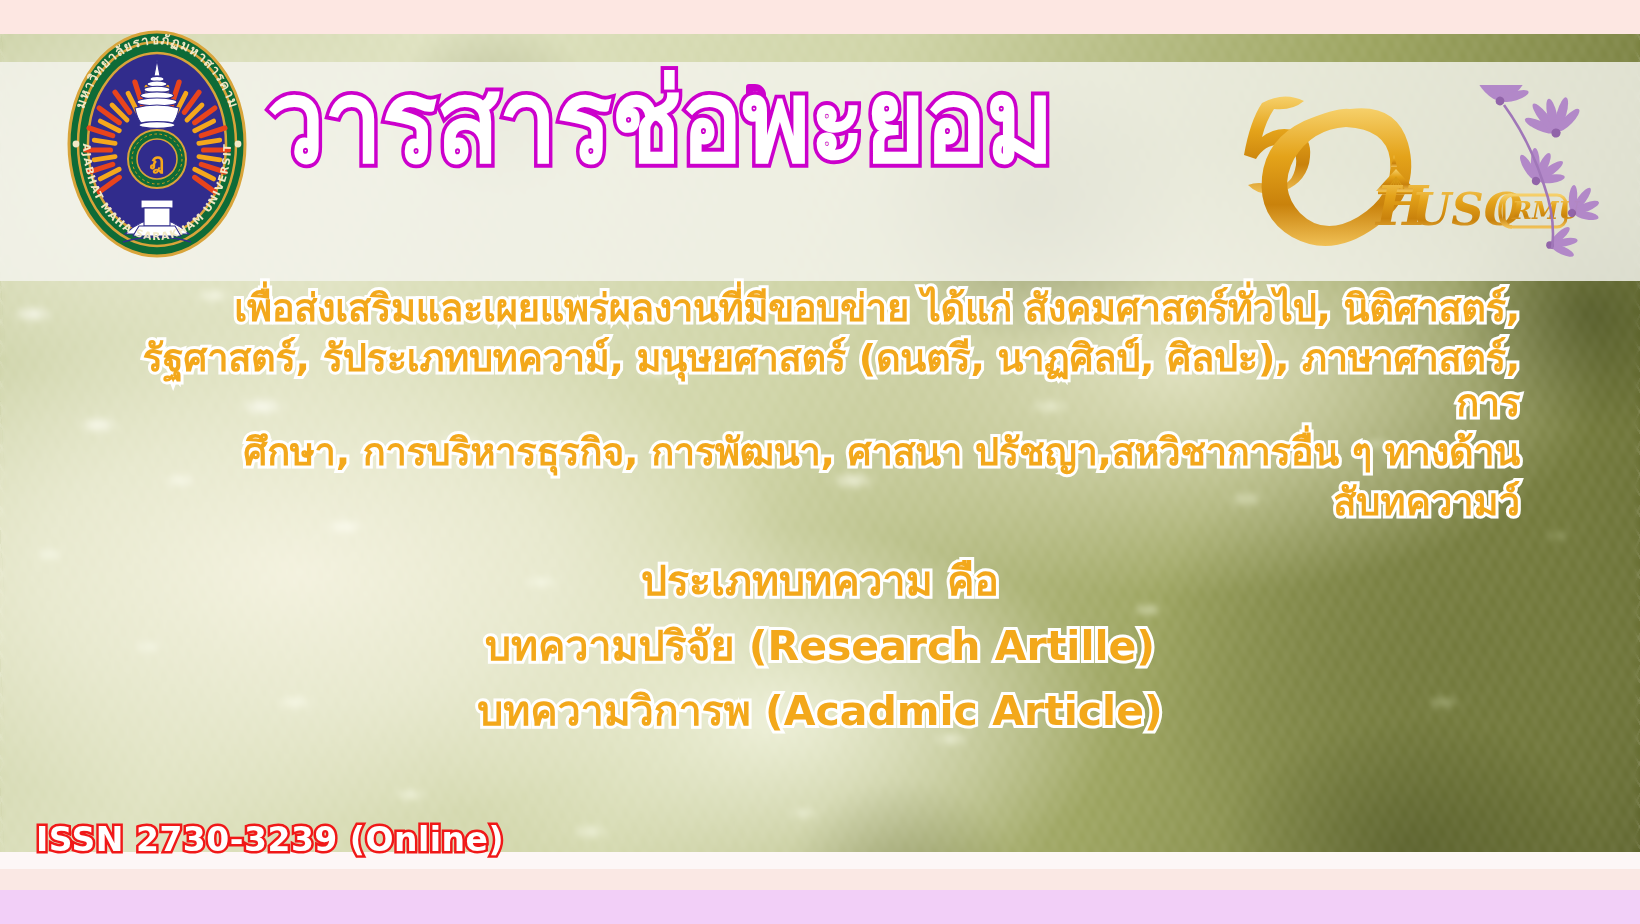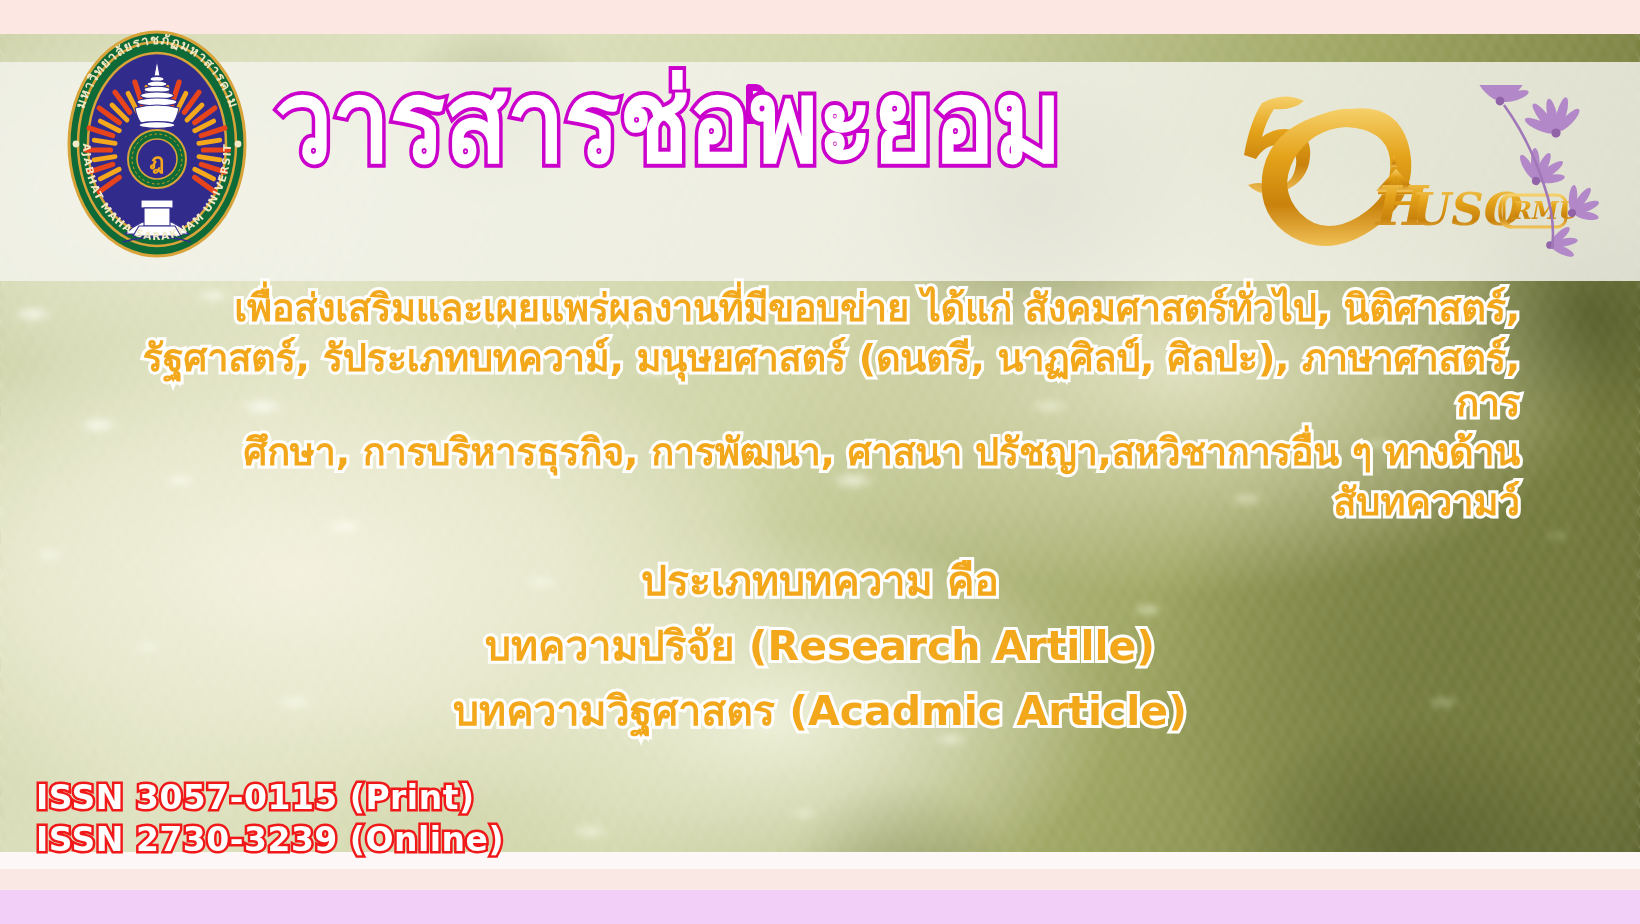--- a/index.html
+++ b/index.html
@@ -72,21 +72,21 @@
   .band-top-pink{top:0;height:34px;}
   .band-white-strip{top:62px;height:219px;}
   .band-bot-white{top:852px;height:17px;}
   .band-bot-pink{top:869px;height:21px;}
   .band-bot-purple{top:890px;height:34px;}
 
   
   .seal{position:absolute;left:57px;top:18px;width:200px;height:252px;}
 
   
-  .title-wrap{position:absolute;left:16px;top:70px;width:1304px;text-align:center;}
+  .title-wrap{position:absolute;left:8px;top:70px;width:1304px;text-align:center;}
   .orphan-mark{position:absolute;left:746px;top:84px;width:20px;height:40px;
     border:7px solid #CC00CC;border-radius:3px 11px 2px 2px;background:#fff;box-sizing:border-box;}
   .journal-title{
     font-family:"DejaVu Sans","Liberation Sans",sans-serif;
     font-size:104px;font-weight:700;line-height:1;letter-spacing:-1px;
     color:#ffffff;
     -webkit-text-stroke:7px #CC00CC;
     paint-order:stroke fill;
     margin:0;padding:0;
     transform:scaleY(1.12);
@@ -408,19 +408,18 @@
   <div class="scope">
     <div class="l1">เพื่อส่งเสริมและเผยแพร่ผลงานที่มีขอบข่าย ได้แก่ สังคมศาสตร์ทั่วไป, นิติศาสตร์,</div>
     <div class="l2">รัฐศาสตร์, รัประเภทบทความ์, มนุษยศาสตร์ (ดนตรี, นาฏศิลป์, ศิลปะ), ภาษาศาสตร์, การ</div>
     <div class="l3">ศึกษา, การบริหารธุรกิจ, การพัฒนา, ศาสนา ปรัชญา,สหวิชาการอื่น ๆ ทางด้าน</div>
     <div class="l4">สับทความว์</div>
   </div>
 
   <div class="types">
     <div>ประเภทบทความ คือ</div>
     <div>บทความปริจัย (Research Artille)</div>
-    <div>บทความวิฐศาสตร (Acadmic Article)</div>
-  </div>
-
-  <div class="issn print">ISSN 3057-0115 (Print)</div>
+    <div>บทความวิการพ (Acadmic Article)</div>
+  </div>
+
   <div class="issn online">ISSN 2730-3239 (Online)</div>
 
 </div>
 
 </body></html>

